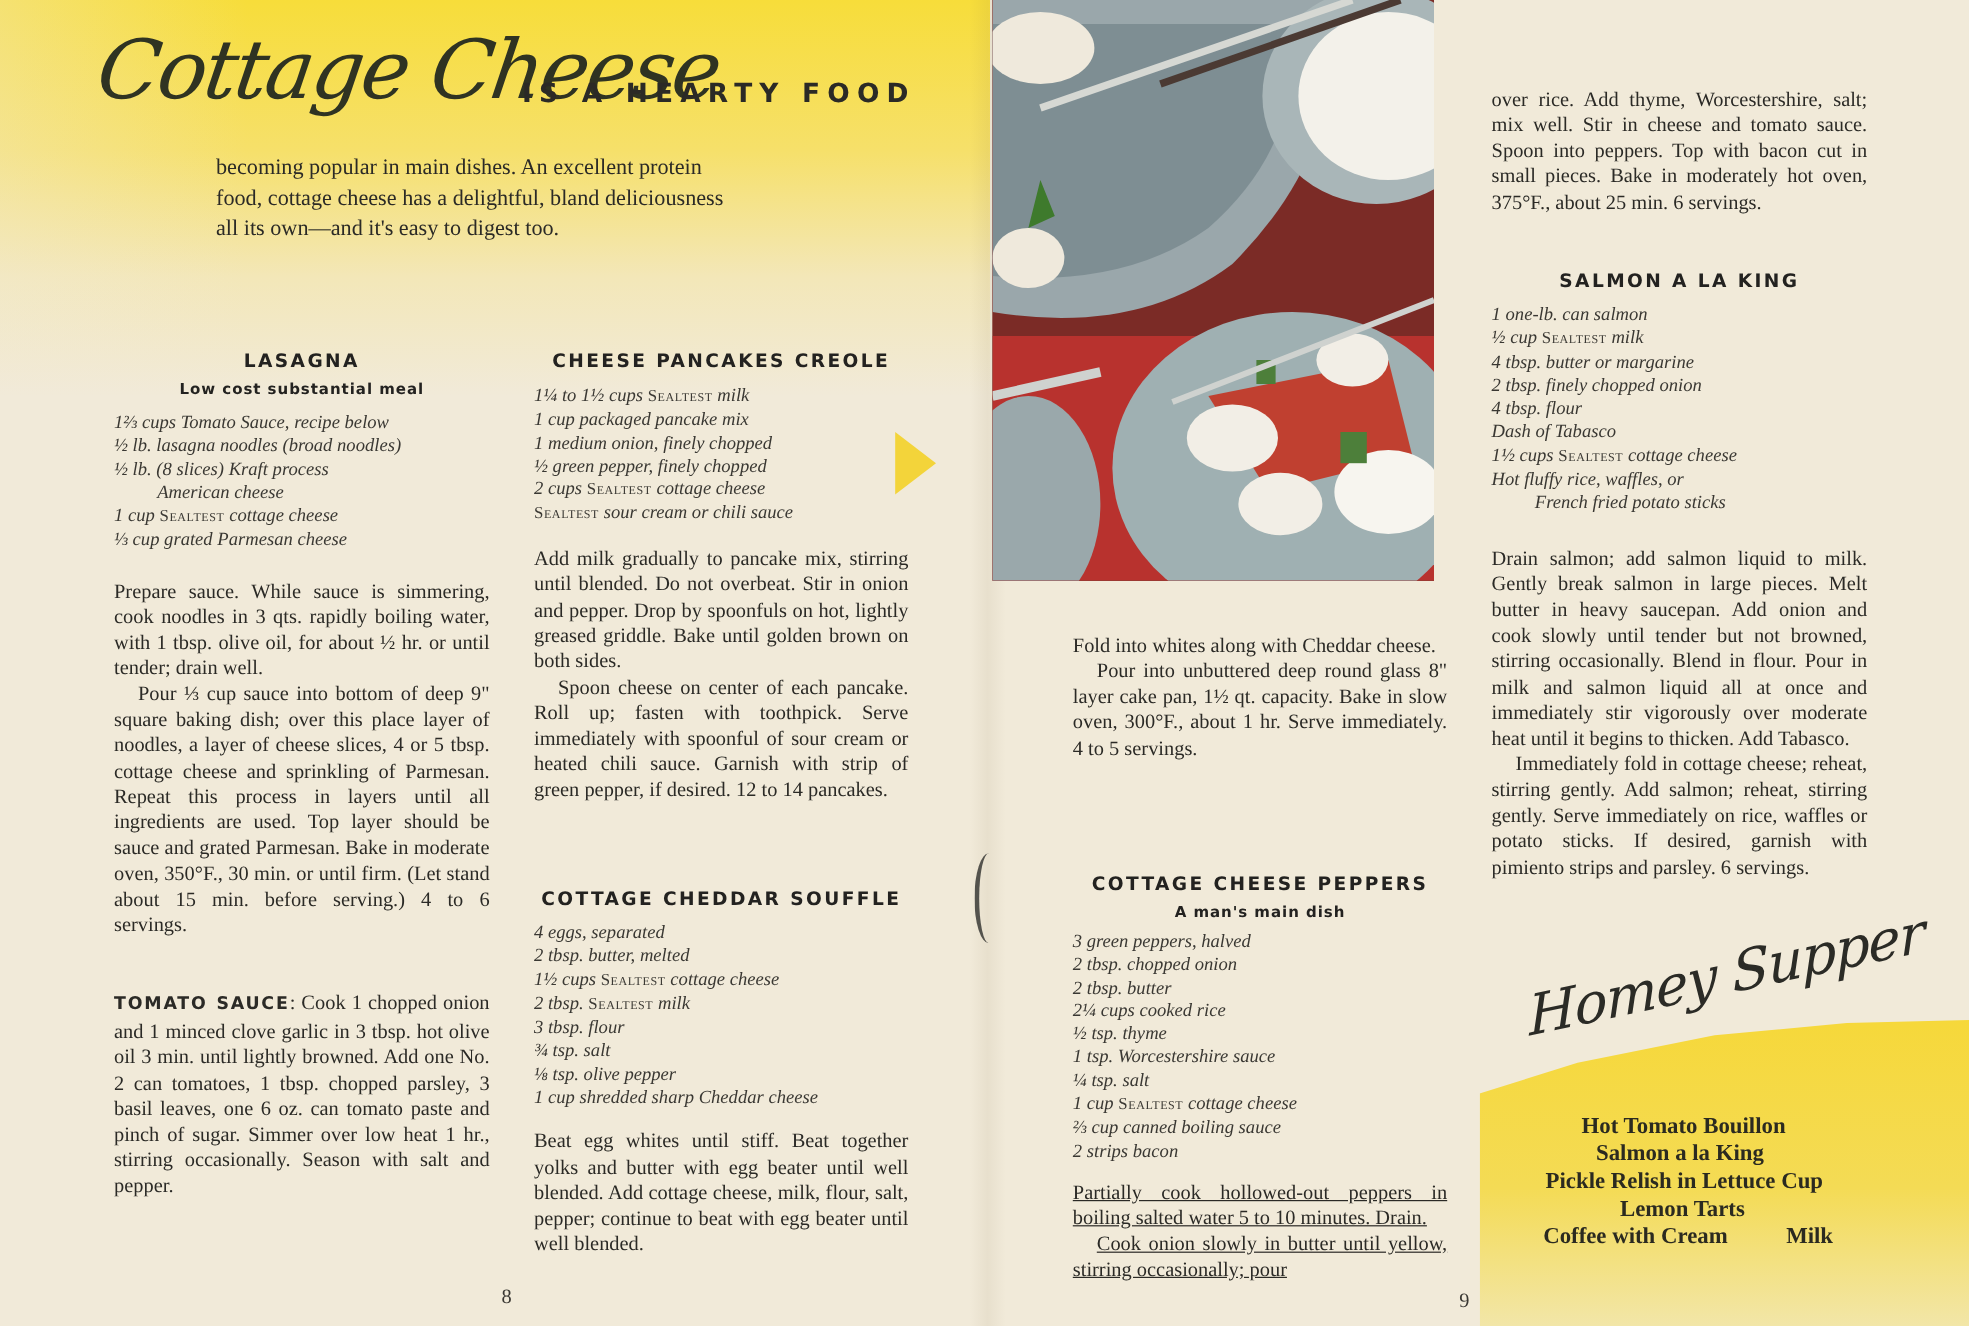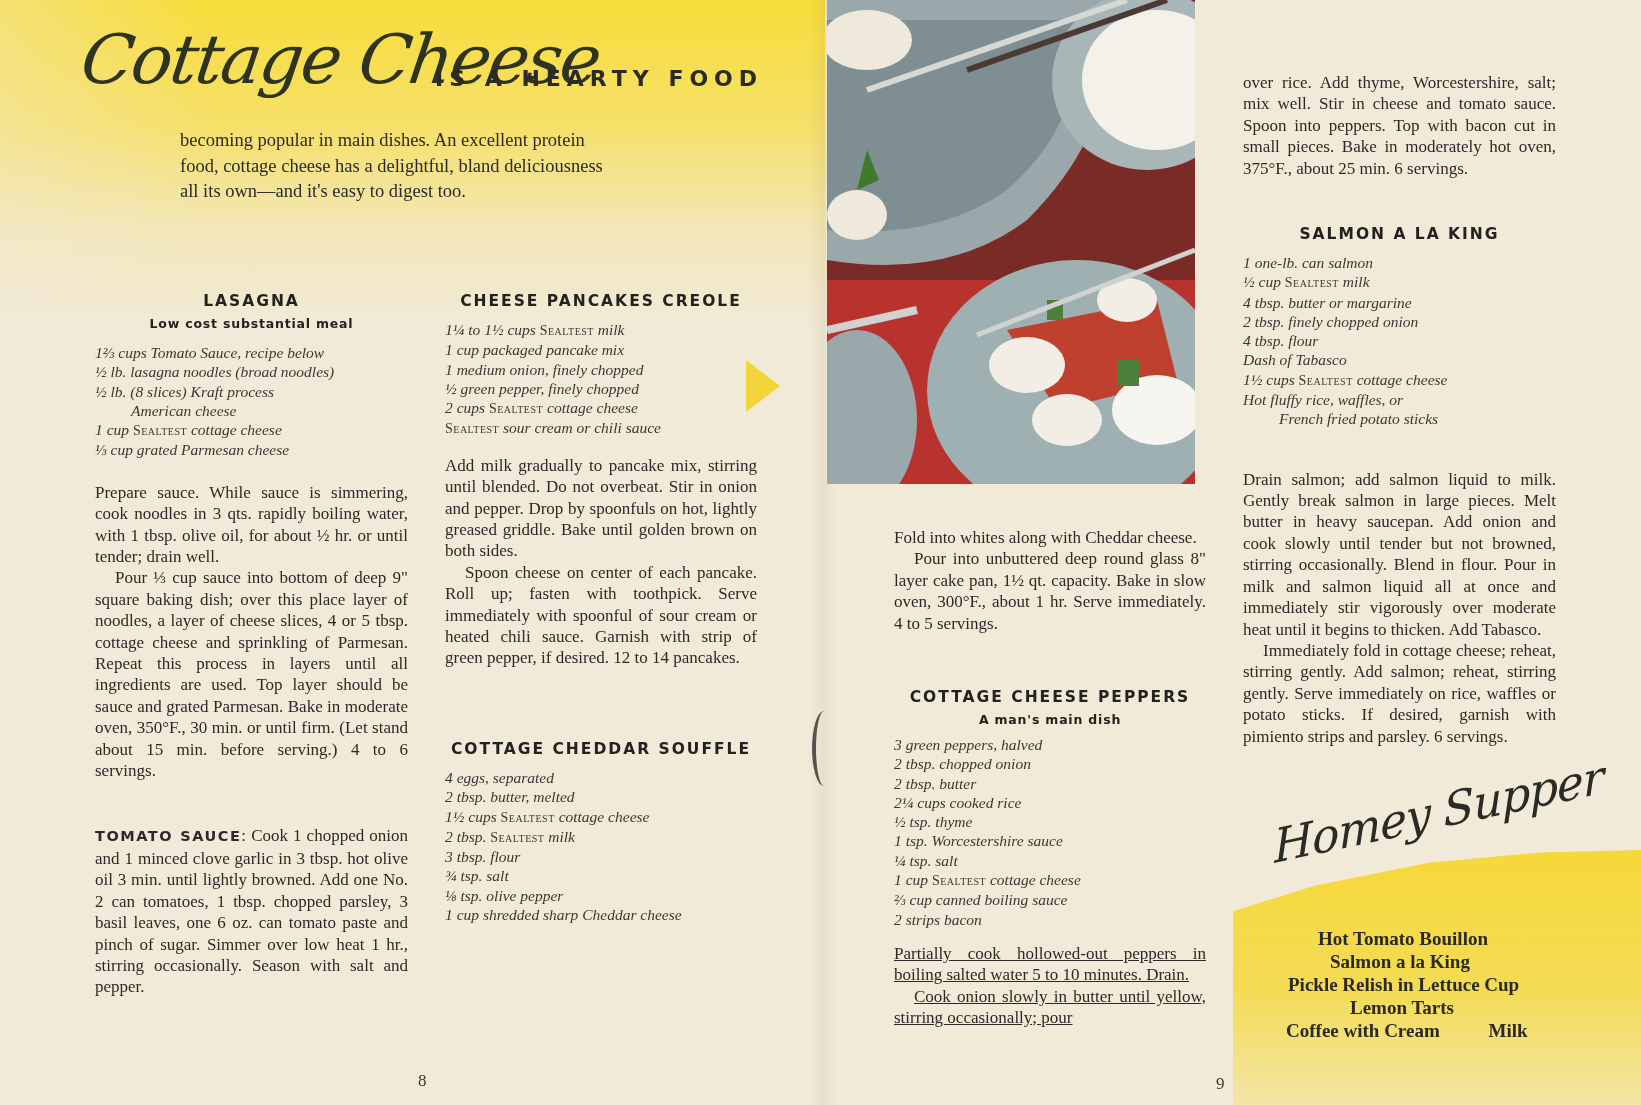--- a/index.html
+++ b/index.html
@@ -147,20 +147,23 @@
     <ul class="ingredients" style="margin-top:10px;">
       <li>4 eggs, separated</li>
       <li>2 tbsp. butter, melted</li>
       <li>1½ cups <span class="sc">Sealtest</span> cottage cheese</li>
       <li>2 tbsp. <span class="sc">Sealtest</span> milk</li>
       <li>3 tbsp. flour</li>
       <li>¾ tsp. salt</li>
       <li>⅛ tsp. olive pepper</li>
       <li>1 cup shredded sharp Cheddar cheese</li>
     </ul>
+    <div class="body-text" style="margin-top:16px;">
+      <p>Beat egg whites until stiff. Beat together yolks and butter with egg beater until well blended. Add cottage cheese, milk, flour, salt, pepper; continue to beat with egg beater until well blended.</p>
+    </div>
   </div>
 
   <div class="arrow"></div>
 
   <div class="photo">
     <svg viewBox="0 0 368 484" preserveAspectRatio="none">
       <rect width="368" height="484" fill="#7b2b26"></rect>
       <rect x="0" y="280" width="368" height="204" fill="#b8322e"></rect>
       <path d="M0 0 L280 0 Q300 120 200 220 Q120 280 0 260 Z" fill="#9aa7ab"></path>
       <path d="M0 20 L250 20 Q260 120 180 190 Q110 240 0 230 Z" fill="#7e8e93"></path>
@@ -186,21 +189,21 @@
   </div>
 
   <div class="binding-mark"></div>
 
   <div class="col" style="left:894px; top:527px; width:312px;">
     <div class="body-text">
       <p>Fold into whites along with Cheddar cheese.</p>
       <p>Pour into unbuttered deep round glass 8" layer cake pan, 1½ qt. capacity. Bake in slow oven, 300°F., about 1 hr. Serve immediately. 4 to 5 servings.</p>
     </div>
   </div>
-  <div class="col" style="left:894px; top:688px; width:312px;">
+  <div class="col" style="left:894px; top:728px; width:312px;">
     <div class="recipe-title">COTTAGE CHEESE PEPPERS</div>
     <div class="recipe-sub">A man's main dish</div>
     <ul class="ingredients">
       <li>3 green peppers, halved</li>
       <li>2 tbsp. chopped onion</li>
       <li>2 tbsp. butter</li>
       <li>2¼ cups cooked rice</li>
       <li>½ tsp. thyme</li>
       <li>1 tsp. Worcestershire sauce</li>
       <li>¼ tsp. salt</li>
@@ -226,21 +229,21 @@
       <li>1 one-lb. can salmon</li>
       <li>½ cup <span class="sc">Sealtest</span> milk</li>
       <li>4 tbsp. butter or margarine</li>
       <li>2 tbsp. finely chopped onion</li>
       <li>4 tbsp. flour</li>
       <li>Dash of Tabasco</li>
       <li>1½ cups <span class="sc">Sealtest</span> cottage cheese</li>
       <li>Hot fluffy rice, waffles, or</li>
       <li class="indent">French fried potato sticks</li>
     </ul>
-    <div class="body-text" style="margin-top:40px;">
+    <div class="body-text" style="margin-top:26px;">
       <p>Drain salmon; add salmon liquid to milk. Gently break salmon in large pieces. Melt butter in heavy saucepan. Add onion and cook slowly until tender but not browned, stirring occasionally. Blend in flour. Pour in milk and salmon liquid all at once and immediately stir vigorously over moderate heat until it begins to thicken. Add Tabasco.</p>
       <p>Immediately fold in cottage cheese; reheat, stirring gently. Add salmon; reheat, stirring gently. Serve immediately on rice, waffles or potato sticks. If desired, garnish with pimiento strips and parsley. 6 servings.</p>
     </div>
   </div>
 
   <div class="menu-bg"></div>
   <div class="menu-title">Homey Supper</div>
   <div class="menu-items">
     <div style="padding-left:48px;">Hot Tomato Bouillon</div>
     <div style="padding-left:60px;">Salmon a la King</div>

